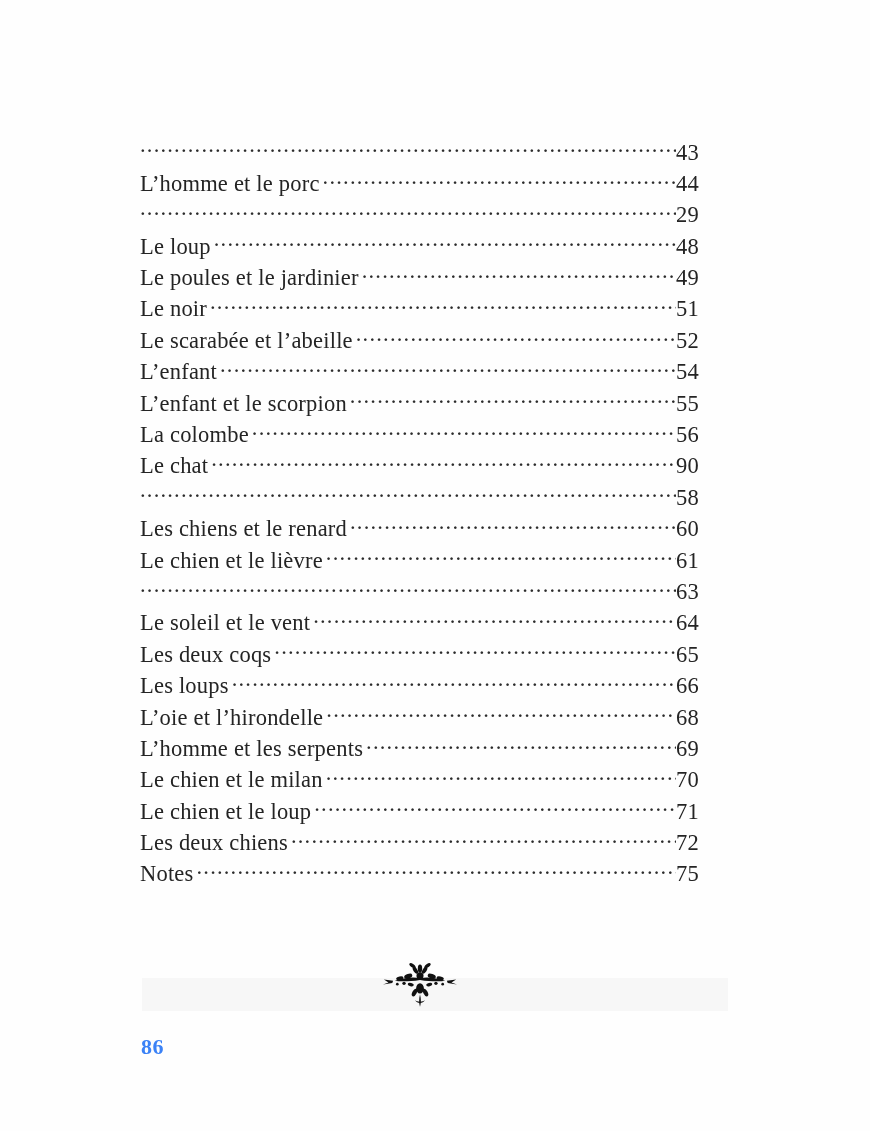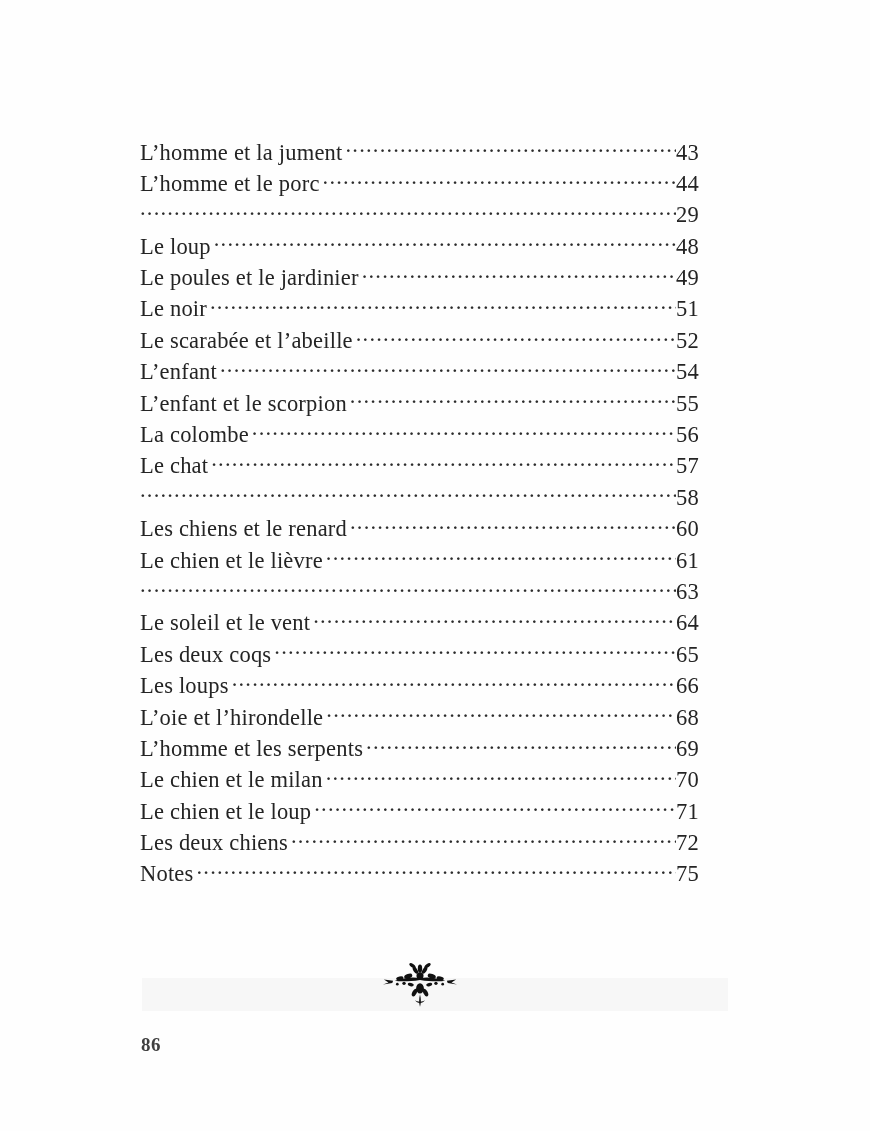--- a/index.html
+++ b/index.html
@@ -72,35 +72,34 @@
   }
   .ornament svg {
     width: 100%;
     height: 100%;
     display: block;
   }
   .folio {
     position: absolute;
     left: 141px;
     top: 1034px;
-    font-size: 19px;
+    font-size: 22px;
     font-weight: bold;
     letter-spacing: 0.5px;
-    color: #404040;
+    color: #3b82f6;
   }
 </style>
 </head>
 <body>
 
 <div class="page">
 
   <main class="toc">
     <div id="toc-list">
         <div class="toc-row">
-          <span class="toc-title">L’homme et la jument</span>
           <span class="leader"></span>
           <span class="pagenum">43</span>
         </div>
         <div class="toc-row">
           <span class="toc-title">L’homme et le porc</span>
           <span class="leader"></span>
           <span class="pagenum">44</span>
         </div>
         <div class="toc-row">
           <span class="leader"></span>
@@ -137,21 +136,21 @@
           <span class="pagenum">55</span>
         </div>
         <div class="toc-row">
           <span class="toc-title">La colombe</span>
           <span class="leader"></span>
           <span class="pagenum">56</span>
         </div>
         <div class="toc-row">
           <span class="toc-title">Le chat</span>
           <span class="leader"></span>
-          <span class="pagenum">57</span>
+          <span class="pagenum">90</span>
         </div>
         <div class="toc-row">
           <span class="leader"></span>
           <span class="pagenum">58</span>
         </div>
         <div class="toc-row">
           <span class="toc-title">Les chiens et le renard</span>
           <span class="leader"></span>
           <span class="pagenum">60</span>
         </div>

